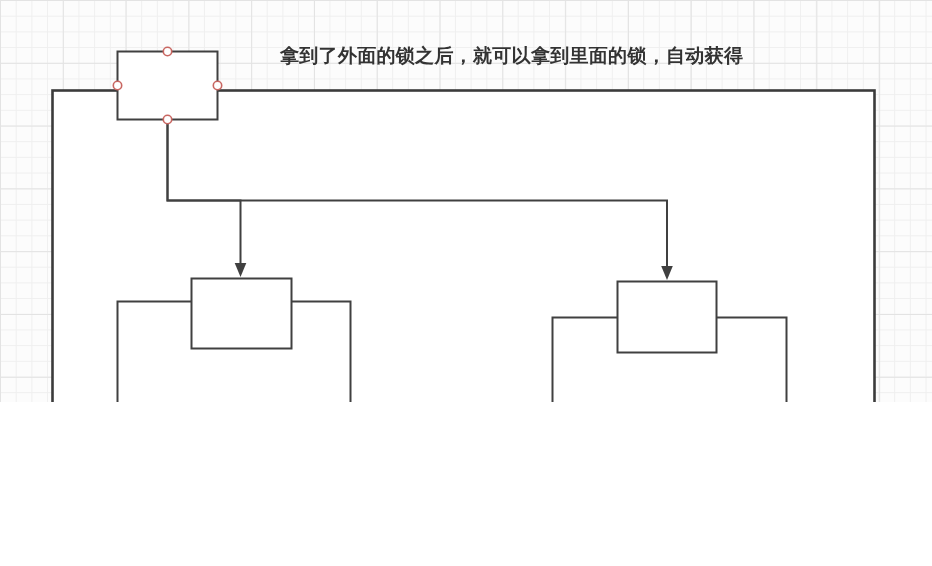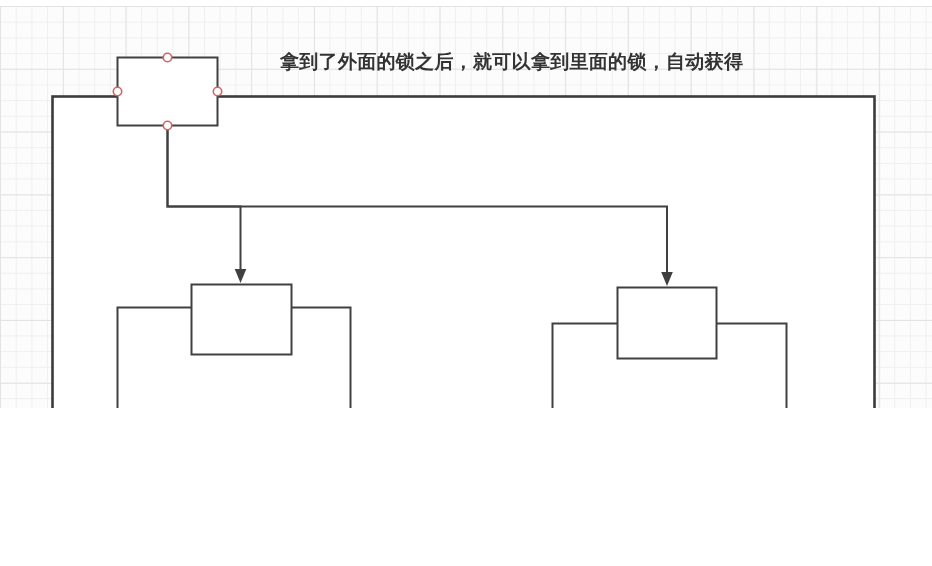--- a/index.html
+++ b/index.html
@@ -13,21 +13,20 @@
     height: 402px;
     overflow: hidden;
     background-color: #fcfcfc;
     
     background-image:
       linear-gradient(to right, #e3e3e3 1px, transparent 1px),
       linear-gradient(to bottom, #e3e3e3 1px, transparent 1px),
       linear-gradient(to right, #efefef 1px, transparent 1px),
       linear-gradient(to bottom, #efefef 1px, transparent 1px);
     background-size: 62.8px 62.8px, 62.8px 62.8px, 15.7px 15.7px, 15.7px 15.7px;
-    margin-top: 6px;
   }
   #diagram-svg {
     position: absolute;
     left: 0;
     top: 0;
   }
   .shape {
     fill: #ffffff;
     stroke: #404040;
     stroke-width: 2;

